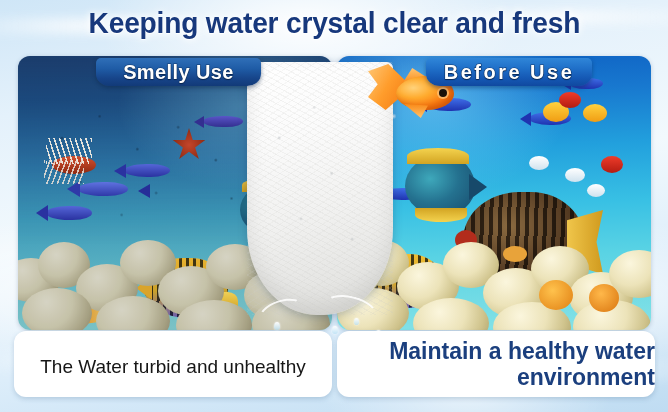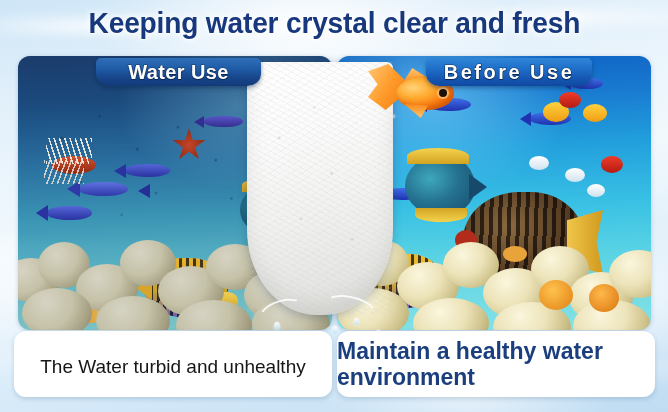--- a/index.html
+++ b/index.html
@@ -222,21 +222,21 @@
     font-size:24px; font-weight:bold; color:#1b3f7e;
     font-family:"Liberation Sans", sans-serif;
     line-height:1.02; white-space:nowrap;
   }
   .cap-title .deg{ font-size:11px; vertical-align:super; font-weight:bold; }
   .cap-sub{
     font-size:19px; color:#161616; margin-top:5px;
     font-family:"Liberation Sans", sans-serif; white-space:nowrap;
   }
   #caption-after .cap-title{
-    font-size:23px; line-height:1.14; text-align:left; white-space:normal; width:100%;
+    font-size:23px; line-height:1.14; text-align:right; white-space:normal; width:100%;
   }
 </style>
 </head>
 <body>
 
 <div id="page">
 
   <div class="cloud-streak" style="left:-40px;top:18px;width:260px;height:16px;"></div>
   <div class="cloud-streak" style="left:430px;top:10px;width:300px;height:14px;"></div>
   <div class="cloud-streak" style="left:-30px;top:350px;width:240px;height:20px;opacity:.6;"></div>
@@ -433,21 +433,21 @@
 
   <div id="goldfish">
     <div class="gf-tail"></div>
     <div class="gf-fin-top"></div>
     <div class="gf-body"></div>
     <div class="gf-fin-bot"></div>
     <div class="gf-eye"></div>
   </div>
 
   <div class="badge" id="badge-before">
-    <span class="label">Water Use</span>
+    <span class="label">Smelly Use</span>
   </div>
   <div class="badge" id="badge-after">
     <span class="label">Before  Use</span>
   </div>
 
   <div class="caption" id="caption-before">
     <div class="cap-sub">The Water turbid and unhealthy</div>
   </div>
 
   <div class="caption" id="caption-after">

